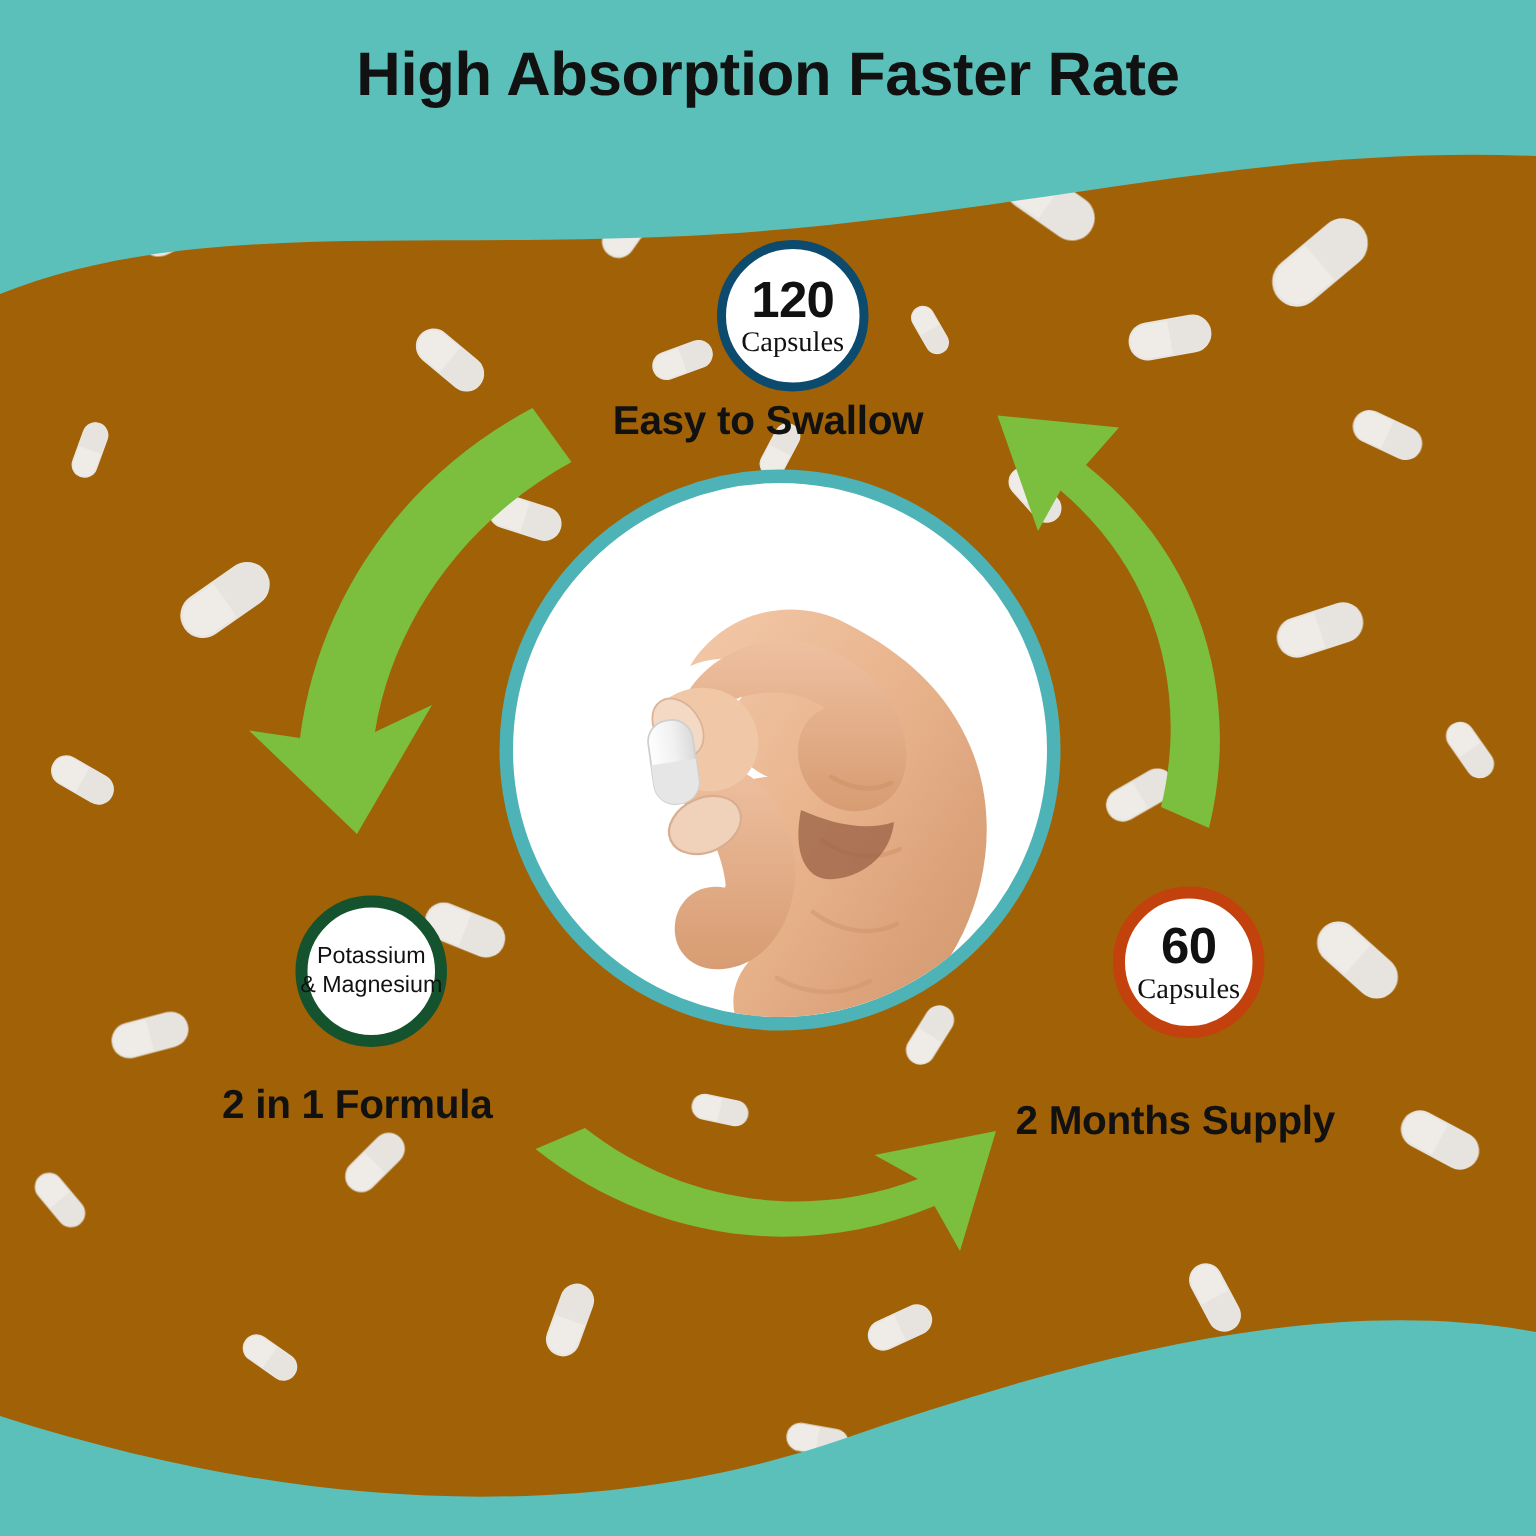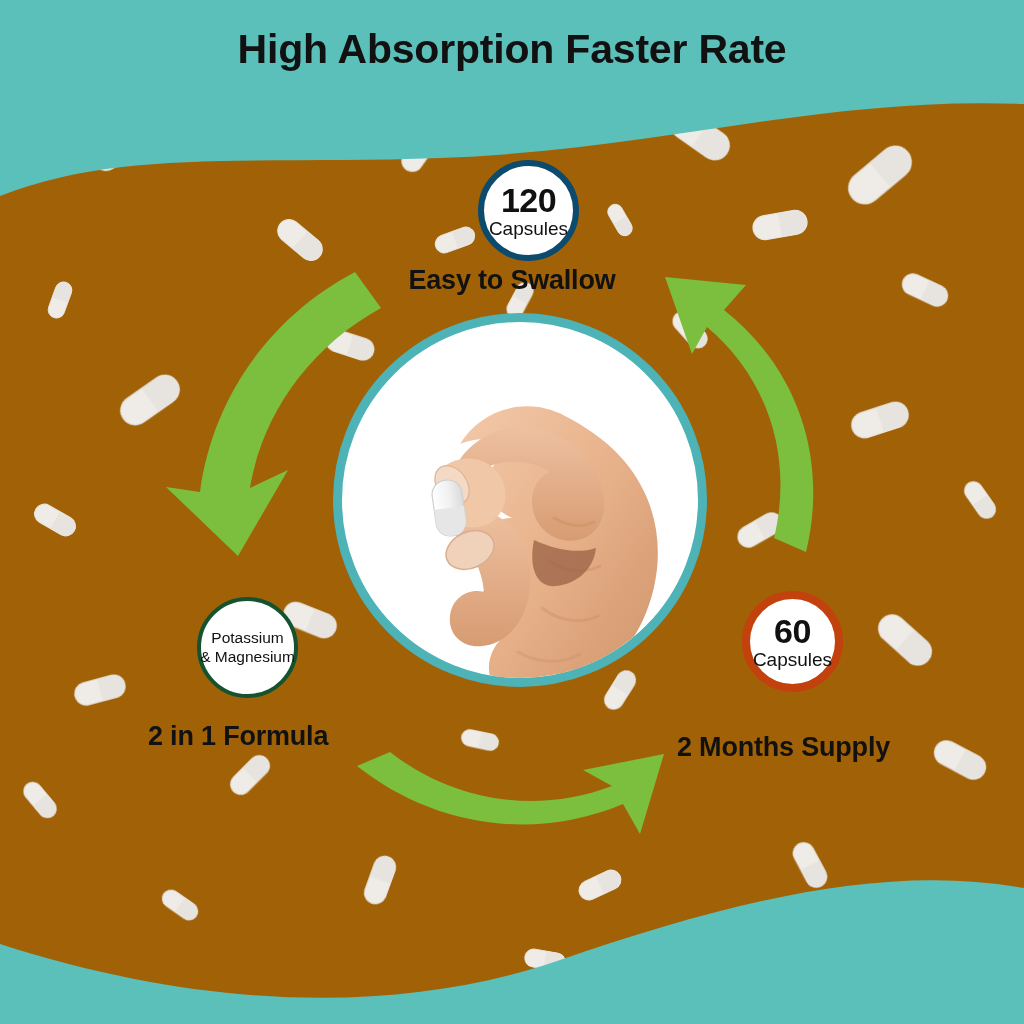--- a/index.html
+++ b/index.html
@@ -35,25 +35,25 @@
   .hand-svg{position:absolute;left:0;top:0;width:374px;height:374px;}
 
   
   .badge{
     position:absolute;border-radius:50%;box-sizing:border-box;
     background:#ffffff;z-index:5;
     display:flex;flex-direction:column;align-items:center;justify-content:center;
     text-align:center;line-height:1;
   }
   .badge-top{left:478px;top:160px;width:101px;height:101px;border:6px solid #0c4a6e;}
-  .badge-left{left:197px;top:597px;width:101px;height:101px;border:4px solid #14532d;}
+  .badge-left{left:197px;top:597px;width:101px;height:101px;border:8px solid #14532d;}
   .badge-right{left:742px;top:591px;width:101px;height:101px;border:8px solid #c2410c;}
 
   .badge-num{font-size:34px;font-weight:bold;color:#111;letter-spacing:-0.5px;margin-bottom:2px;}
-  .badge-unit{font-size:19px;font-weight:normal;color:#111;}
+  .badge-unit{font-size:19px;font-weight:normal;color:#111;font-family:Liberation Serif, serif;}
   .badge-small{
     font-size:15.5px;font-weight:normal;color:#111;line-height:1.22;
     white-space:nowrap;position:relative;z-index:7;
   }
 
   
   .caption{
     position:absolute;z-index:6;font-size:27px;font-weight:bold;color:#111;
     white-space:nowrap;letter-spacing:-0.2px;
   }

